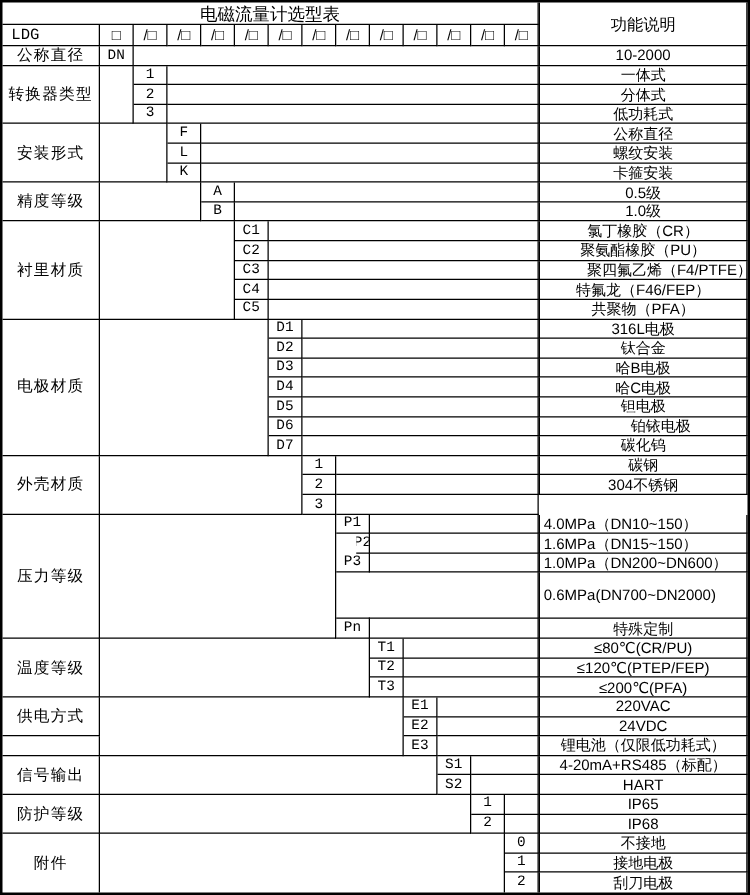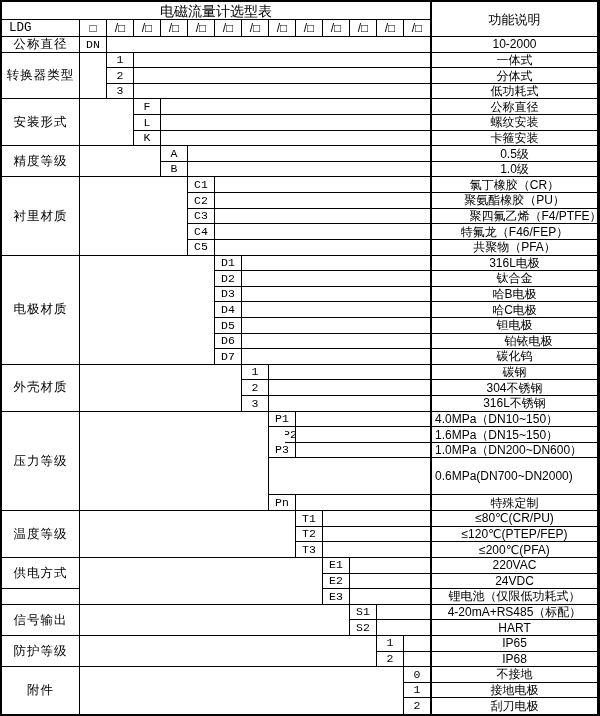--- a/index.html
+++ b/index.html
@@ -131,21 +131,20 @@
       <div class="cell desc-col" style="grid-area: 23 / 15 / 24 / 16;">碳化钨</div>
       <div class="cell" style="grid-area: 24 / 2 / 27 / 8;"></div>
       <div class="cell code" style="grid-area: 24 / 8 / 25 / 9;">1</div>
       <div class="cell" style="grid-area: 24 / 9 / 25 / 15;"></div>
       <div class="cell desc-col" style="grid-area: 24 / 15 / 25 / 16;">碳钢</div>
       <div class="cell code" style="grid-area: 25 / 8 / 26 / 9;">2</div>
       <div class="cell" style="grid-area: 25 / 9 / 26 / 15;"></div>
       <div class="cell desc-col" style="grid-area: 25 / 15 / 26 / 16;">304不锈钢</div>
       <div class="cell code" style="grid-area: 26 / 8 / 27 / 9;">3</div>
       <div class="cell" style="grid-area: 26 / 9 / 27 / 15;"></div>
-      <div class="cell desc-col" style="grid-area: 26 / 15 / 27 / 16;">316L不锈钢</div>
       <div class="cell cat" style="grid-area: 27 / 1 / 32 / 2;">压力等级</div>
       <div class="cell" style="grid-area: 27 / 2 / 32 / 9;"></div>
       <div class="cell code" style="grid-area: 27 / 9 / 28 / 10;">P1</div>
       <div class="cell" style="grid-area: 27 / 10 / 28 / 15;"></div>
       <div class="cell desc-col left" style="grid-area: 27 / 15 / 28 / 16;">4.0MPa（DN10~150）</div>
       <div class="cell code" style="grid-area: 28 / 9 / 29 / 10; margin-left: 16px;">P2</div>
       <div class="cell" style="grid-area: 28 / 10 / 29 / 15;"></div>
       <div class="cell desc-col left" style="grid-area: 28 / 15 / 29 / 16;">1.6MPa（DN15~150）</div>
       <div class="cell code" style="grid-area: 29 / 9 / 30 / 10;">P3</div>
       <div class="cell" style="grid-area: 29 / 10 / 30 / 15;"></div>

